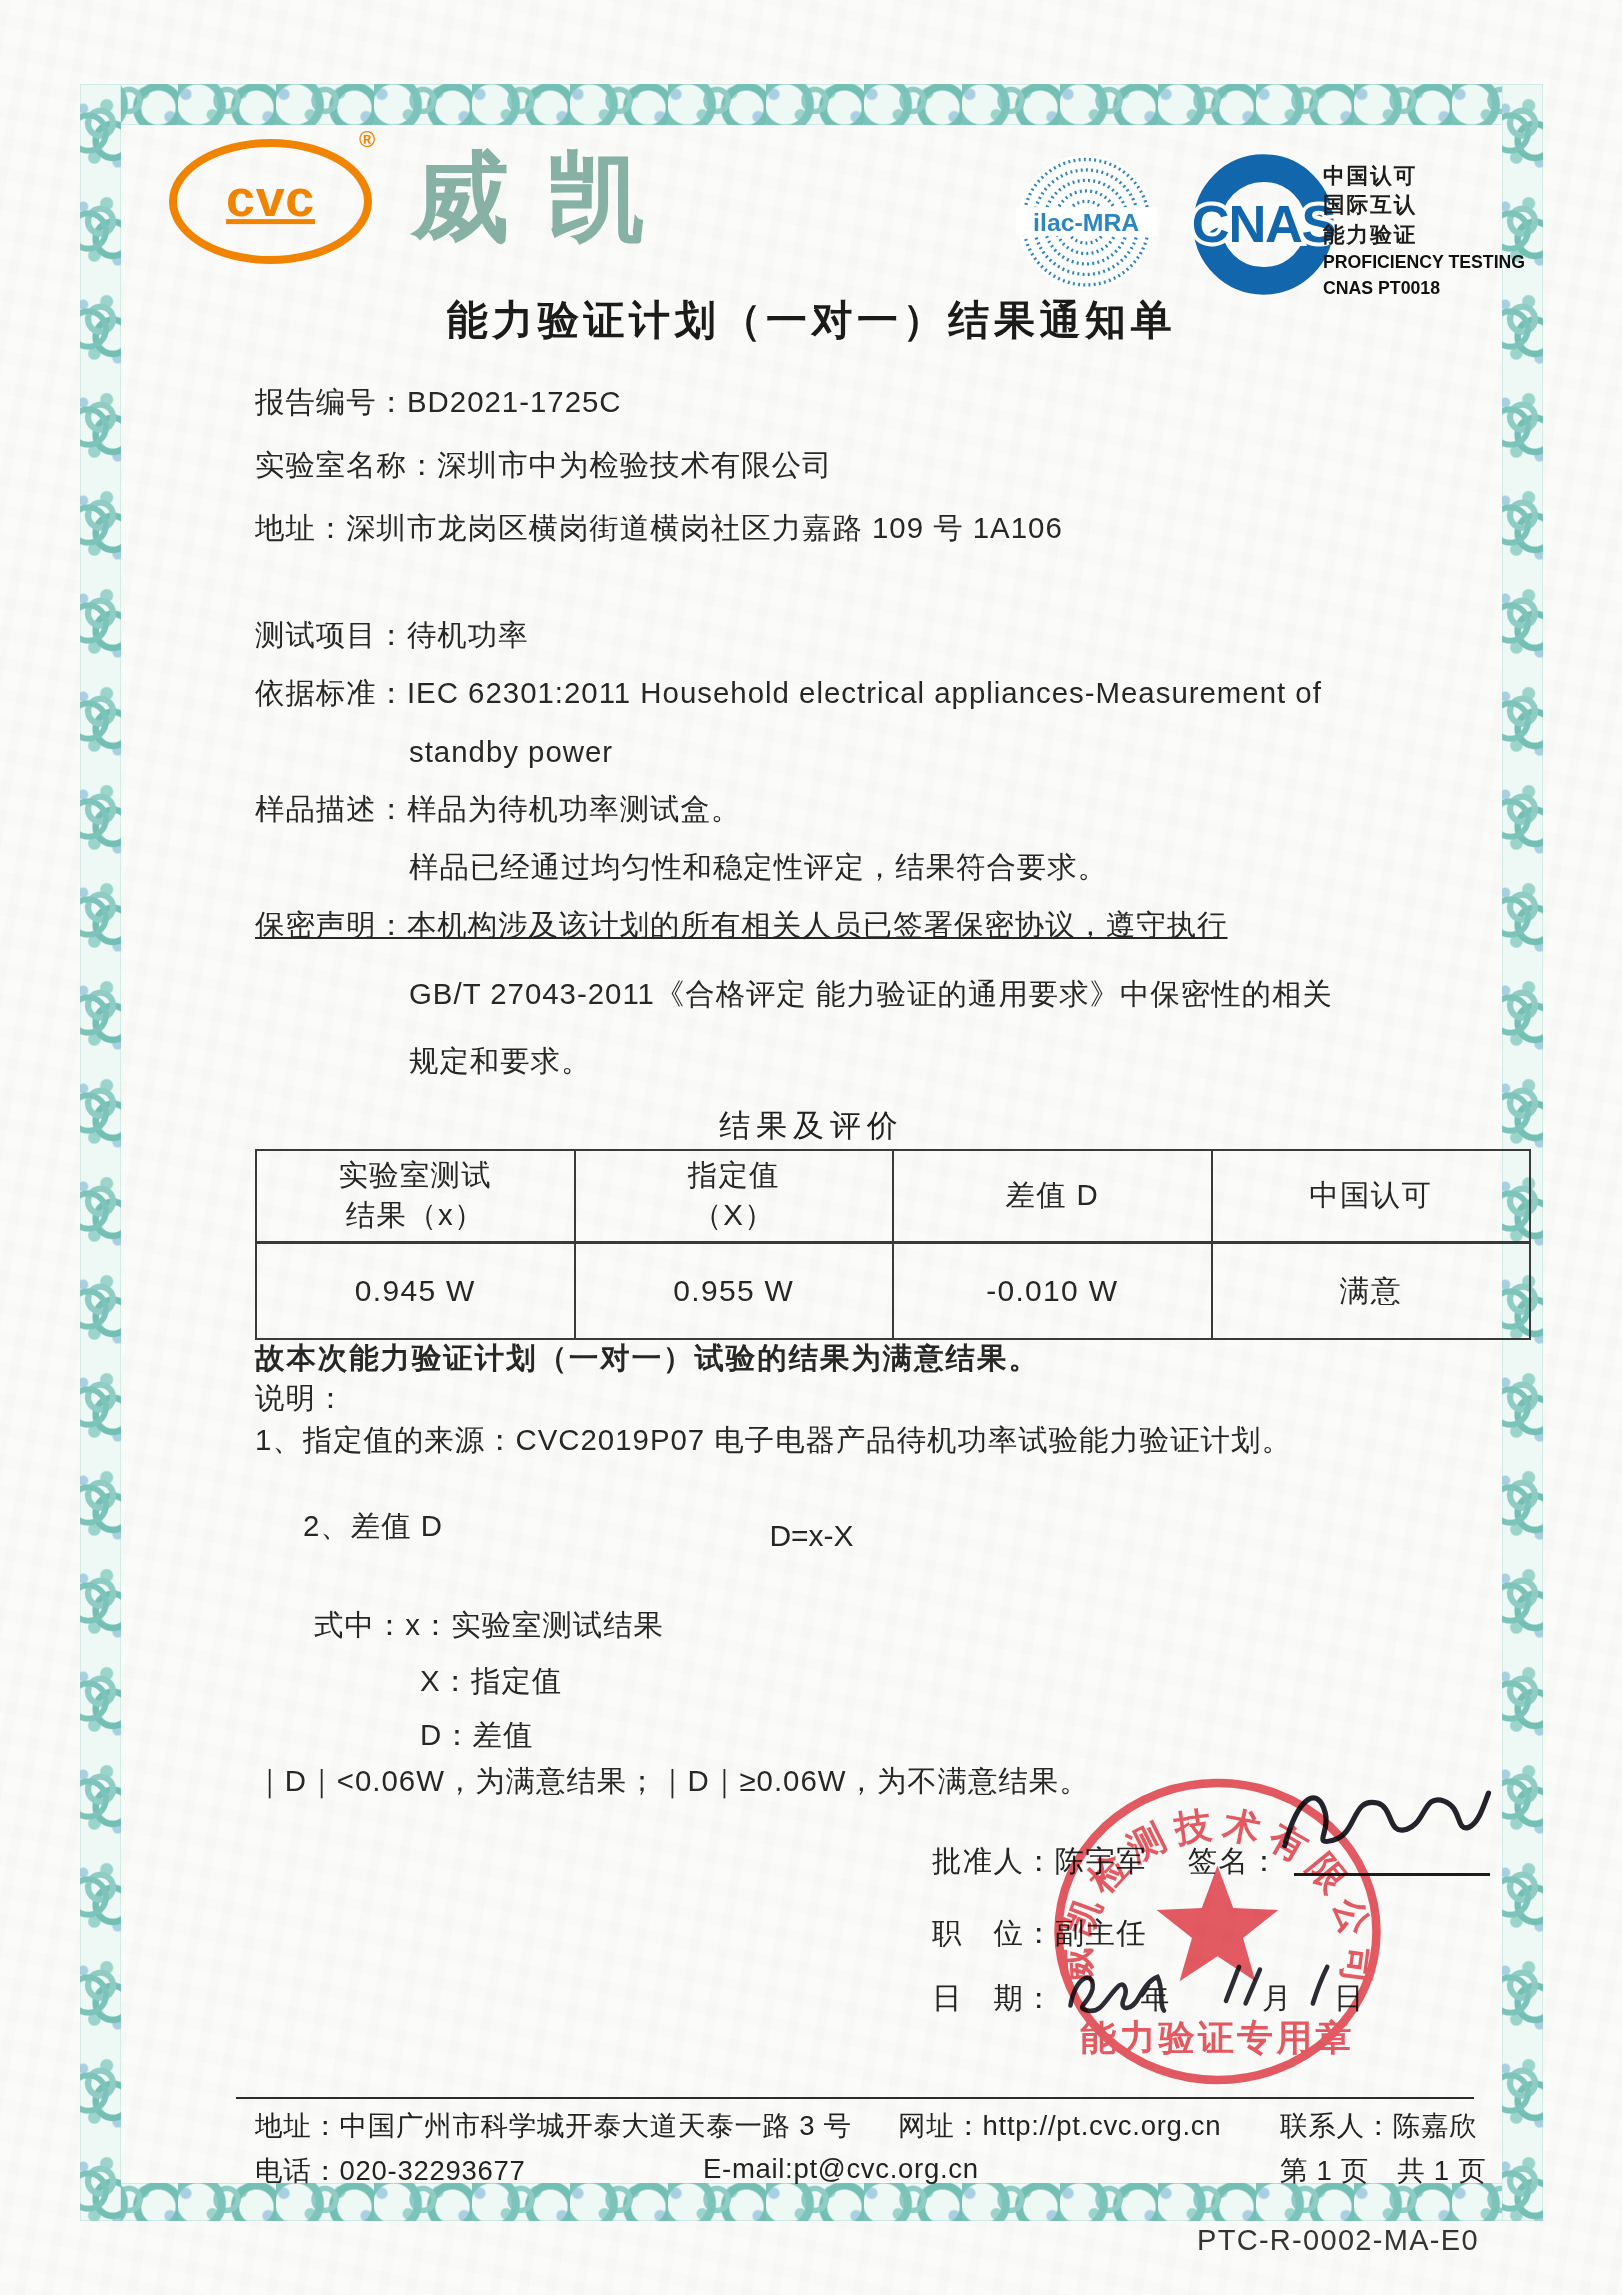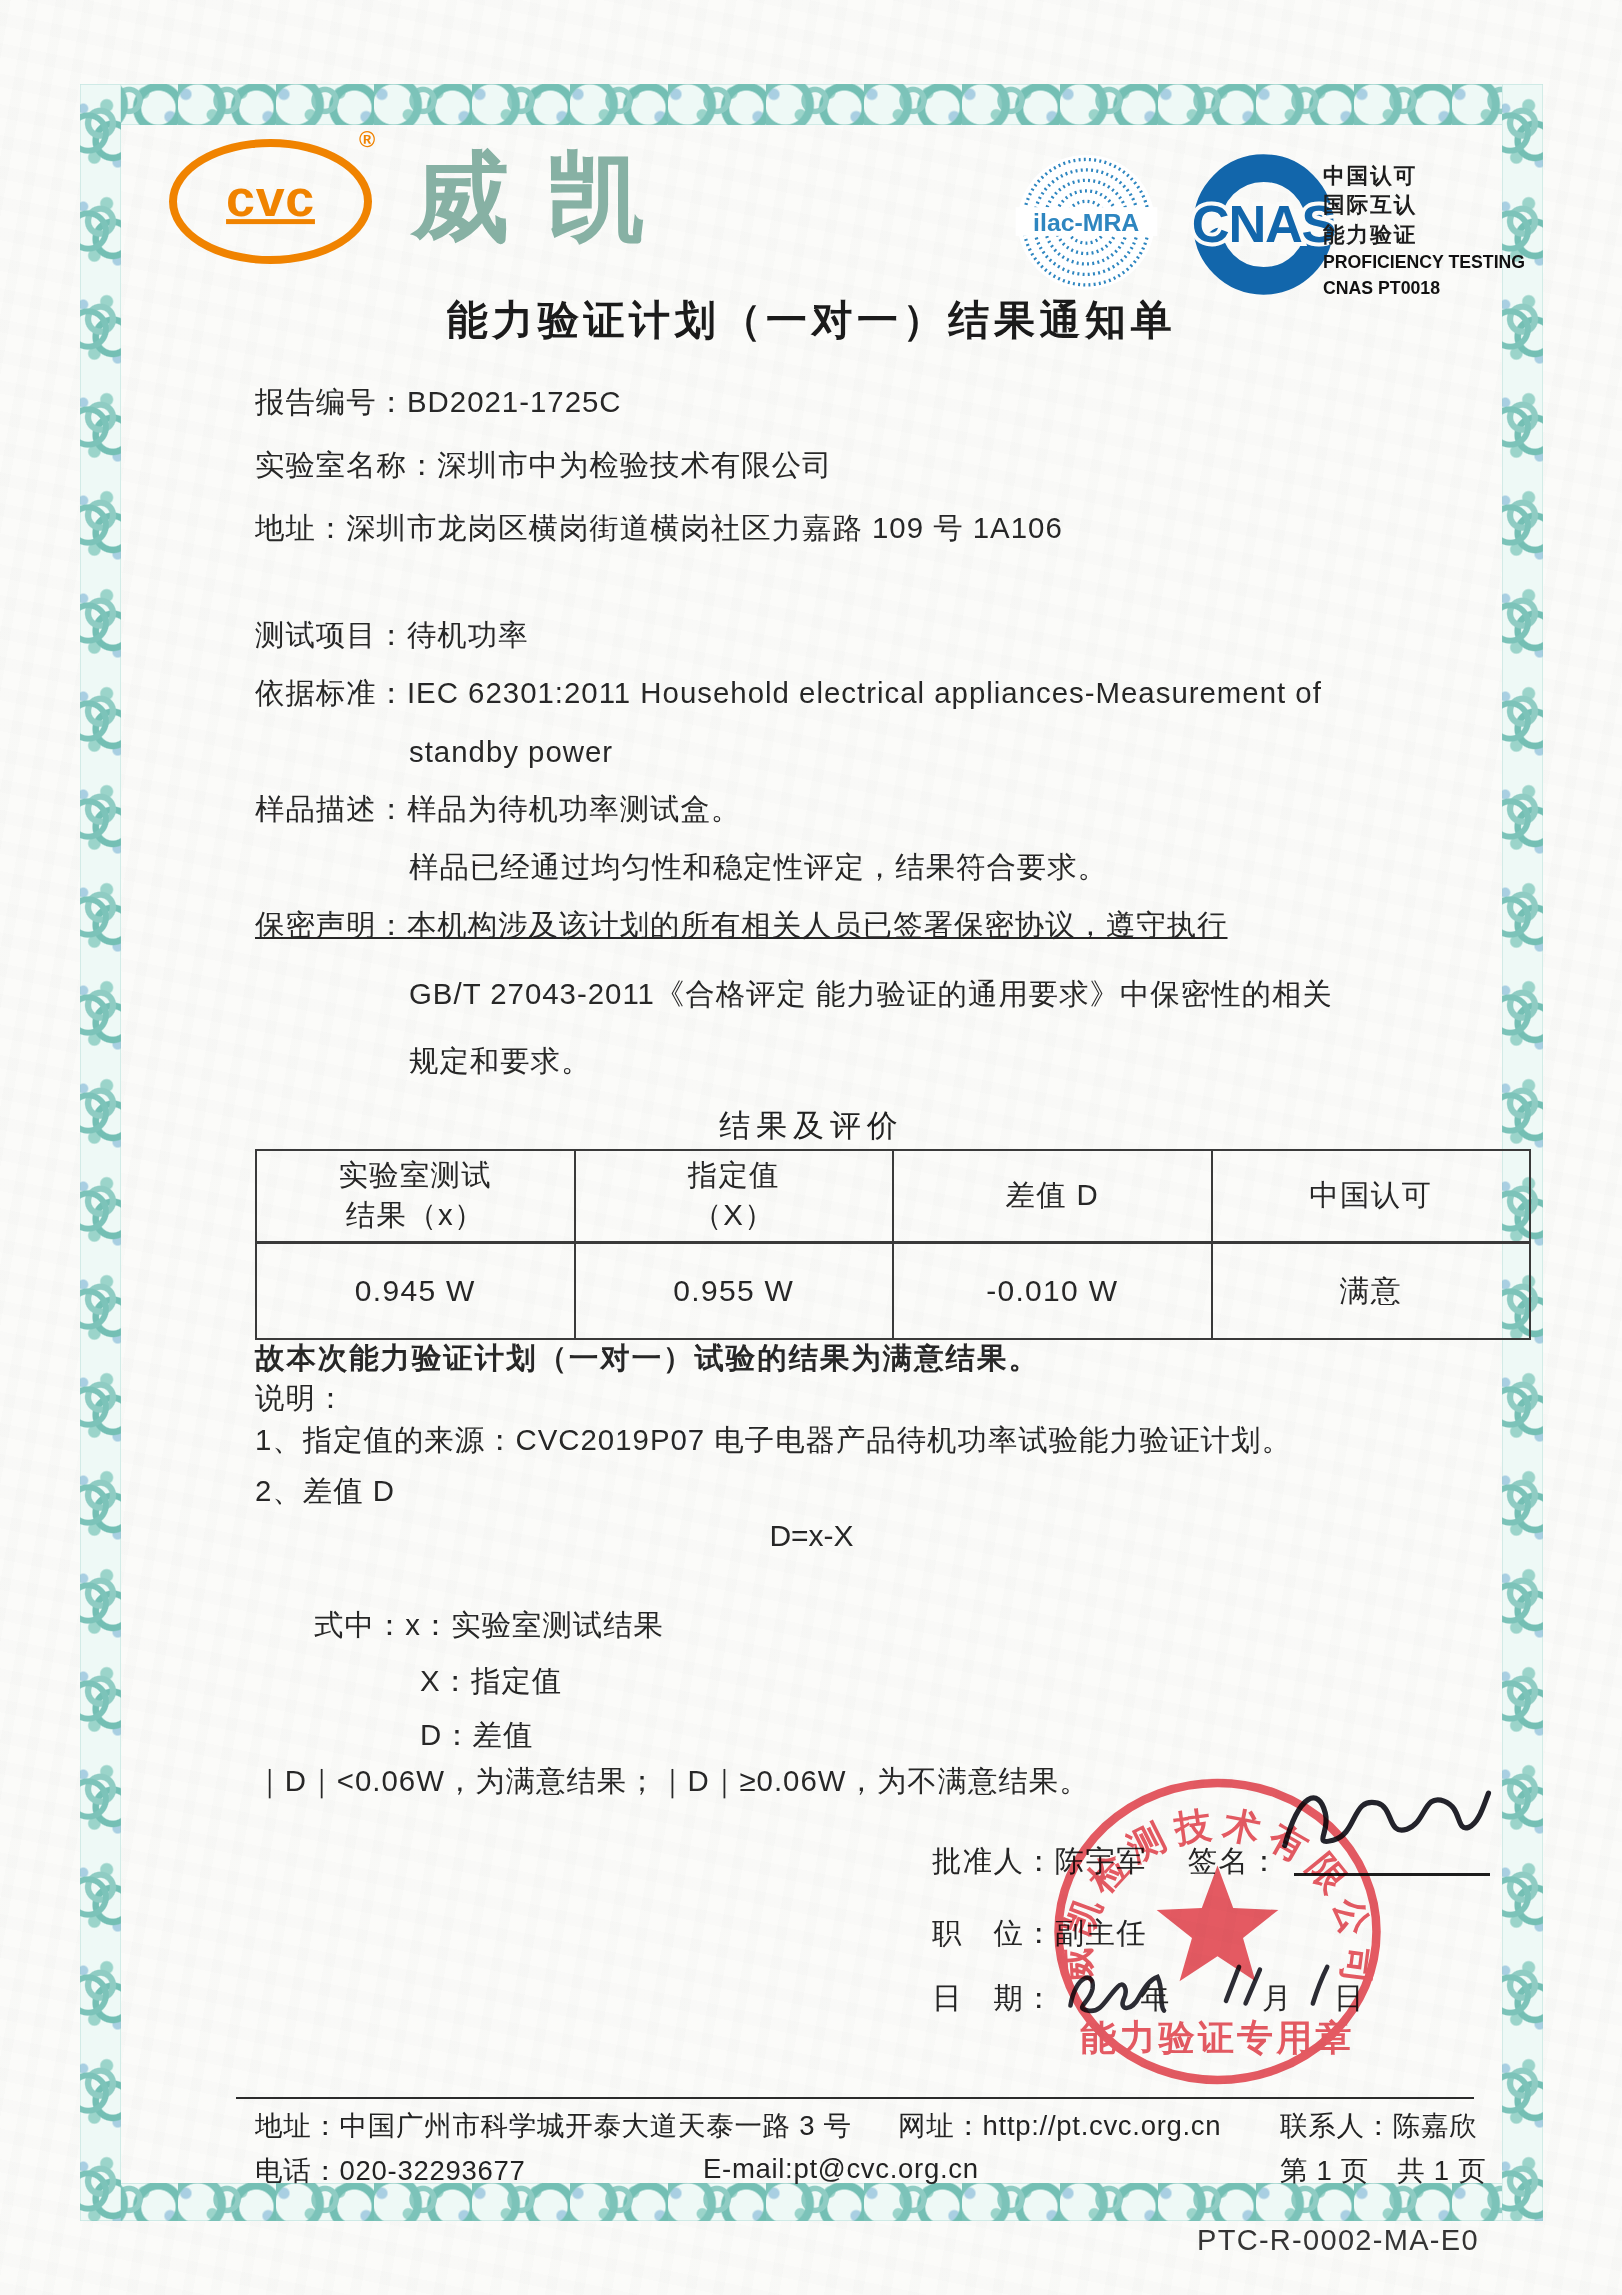--- a/index.html
+++ b/index.html
@@ -161,21 +161,21 @@
       <td>0.955 W</td>
       <td>-0.010 W</td>
       <td>满意</td>
     </tr>
   </tbody>
     </table>
 
   <div class="tline bold" style="top:1339px;letter-spacing:2px;">故本次能力验证计划（一对一）试验的结果为满意结果。</div>
   <div class="tline" style="top:1379px;">说明：</div>
   <div class="tline" style="top:1421px;">1、指定值的来源：CVC2019P07 电子电器产品待机功率试验能力验证计划。</div>
-  <div class="tline" style="top:1472px;">2、差值 D</div>
+  <div class="tline" style="top:1507px;margin-left:48px;">2、差值 D</div>
   <div class="center-line" style="top:1519px;">D=x-X</div>
 
   <div class="tline" style="left:314px;top:1606px;">
     <span>式中：</span><span>x：实验室测试结果</span>
   </div>
   <div class="tline" style="left:420px;top:1662px;">X：指定值</div>
   <div class="tline" style="left:420px;top:1716px;">D：差值</div>
   <div class="tline" style="top:1762px;">｜D｜&lt;0.06W，为满意结果；｜D｜≥0.06W，为不满意结果。</div>
 
   <div class="ap" style="top:1842px;">

